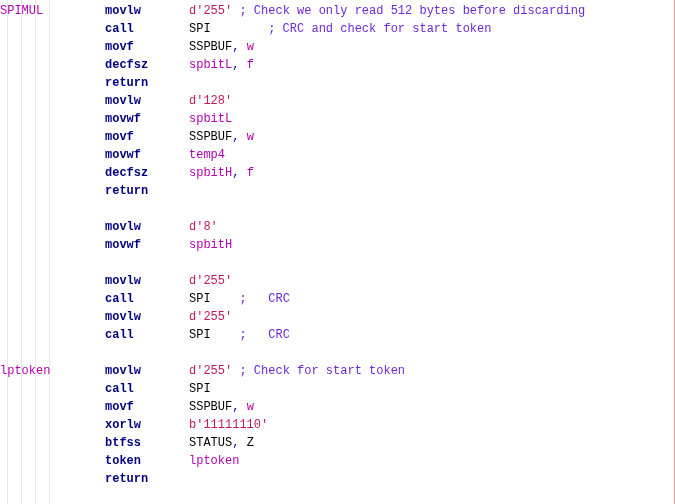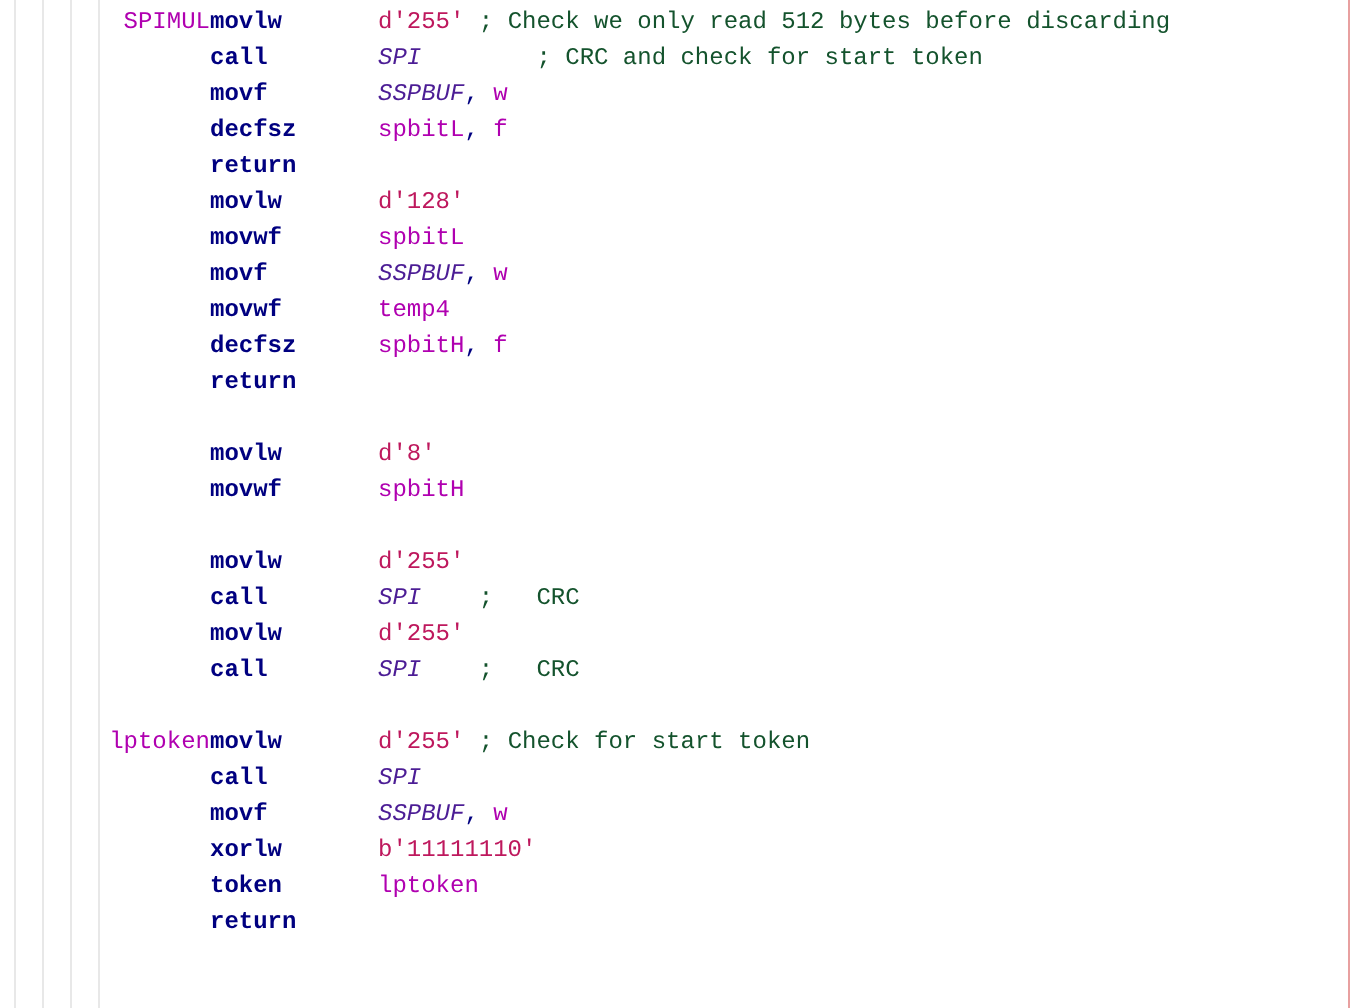--- a/index.html
+++ b/index.html
@@ -37,26 +37,26 @@
   .rightborder {
     position: absolute;
     top: 0;
     bottom: 0;
     right: 0;
     width: 1px;
     background: #e8a0a0;
   }
   .label { color: #b000b0; }
   .opcode { color: #000080; font-weight: bold; }
-  .sfr { color: #4c1d95; font-style: italic; }
+  .sfr { color: #000000; }
   .ident { color: #b000b0; }
   .lit { color: #be185d; }
-  .comment { color: #14532d; }
+  .comment { color: #6d28d9; }
   .oper { color: #000080; }
-  .col-label { display:inline-block; width: 105px; vertical-align: top; text-align: right; }
+  .col-label { display:inline-block; width: 105px; vertical-align: top; }
   .col-op { display:inline-block; width: 84px; vertical-align: top; }
   .col-args { display:inline-block; vertical-align: top; }
 </style>
 </head>
 <body>
 
 <div class="vline vl1"></div>
 <div class="vline vl2"></div>
 <div class="vline vl3"></div>
 <div class="vline vl4"></div>
@@ -80,15 +80,16 @@
     <div class="line">&nbsp;</div>
     <div class="line"><span class="col-label">&nbsp;</span><span class="col-op"><span class="opcode">movlw</span></span><span class="col-args"><span class="lit">d'255'</span></span></div>
     <div class="line"><span class="col-label">&nbsp;</span><span class="col-op"><span class="opcode">call</span></span><span class="col-args"><span class="sfr">SPI</span>    <span class="comment">;   CRC</span></span></div>
     <div class="line"><span class="col-label">&nbsp;</span><span class="col-op"><span class="opcode">movlw</span></span><span class="col-args"><span class="lit">d'255'</span></span></div>
     <div class="line"><span class="col-label">&nbsp;</span><span class="col-op"><span class="opcode">call</span></span><span class="col-args"><span class="sfr">SPI</span>    <span class="comment">;   CRC</span></span></div>
     <div class="line">&nbsp;</div>
     <div class="line"><span class="col-label"><span class="label">lptoken</span></span><span class="col-op"><span class="opcode">movlw</span></span><span class="col-args"><span class="lit">d'255'</span> <span class="comment">; Check for start token</span></span></div>
     <div class="line"><span class="col-label">&nbsp;</span><span class="col-op"><span class="opcode">call</span></span><span class="col-args"><span class="sfr">SPI</span></span></div>
     <div class="line"><span class="col-label">&nbsp;</span><span class="col-op"><span class="opcode">movf</span></span><span class="col-args"><span class="sfr">SSPBUF</span><span class="oper">, </span><span class="ident">w</span></span></div>
     <div class="line"><span class="col-label">&nbsp;</span><span class="col-op"><span class="opcode">xorlw</span></span><span class="col-args"><span class="lit">b'11111110'</span></span></div>
+    <div class="line"><span class="col-label">&nbsp;</span><span class="col-op"><span class="opcode">btfss</span></span><span class="col-args"><span class="sfr">STATUS</span><span class="oper">, </span><span class="sfr">Z</span></span></div>
     <div class="line"><span class="col-label">&nbsp;</span><span class="col-op"><span class="opcode">token</span></span><span class="col-args"><span class="ident">lptoken</span></span></div>
     <div class="line"><span class="col-label">&nbsp;</span><span class="col-op"><span class="opcode">return</span></span><span class="col-args"></span></div>
   </div>
 
 </body></html>

